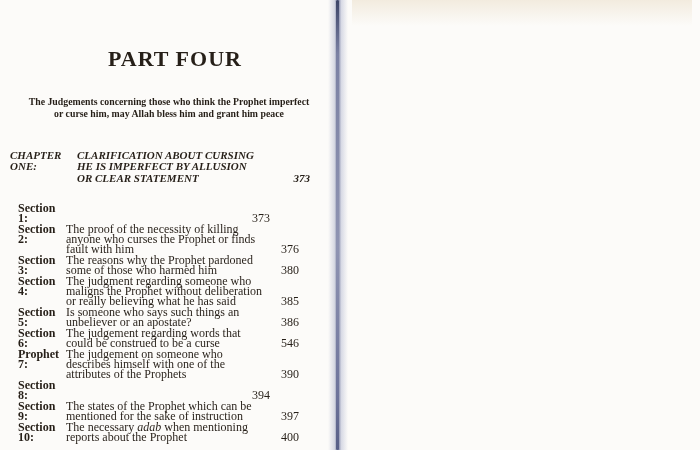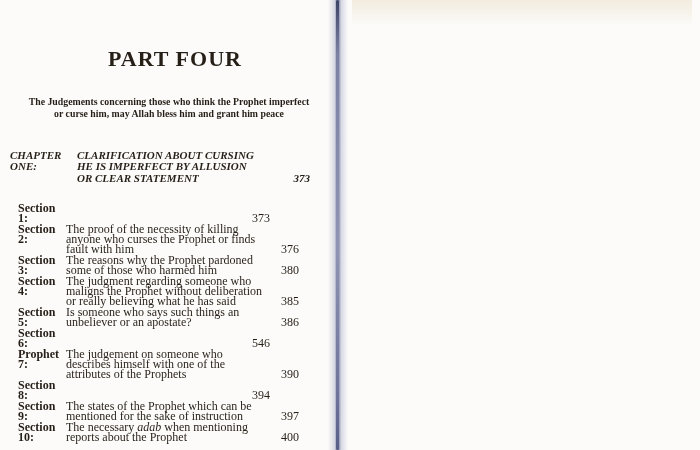--- a/index.html
+++ b/index.html
@@ -88,20 +88,21 @@
         <span class="sec-text">The judgment regarding someone who maligns the Prophet without deliberation or really believing what he has said</span>
         <span class="sec-page">385</span>
       </div>
       <div class="sec-row">
         <span class="sec-label">Section 5:</span>
         <span class="sec-text">Is someone who says such things an unbeliever or an apostate?</span>
         <span class="sec-page">386</span>
       </div>
       <div class="sec-row">
         <span class="sec-label">Section 6:</span>
+        <span class="sec-text">The judgement regarding words that could be construed to be a curse</span>
         <span class="sec-page">546</span>
       </div>
       <div class="sec-row">
         <span class="sec-label">Prophet 7:</span>
         <span class="sec-text">The judgement on someone who describes himself with one of the attributes of the Prophets</span>
         <span class="sec-page">390</span>
       </div>
       <div class="sec-row">
         <span class="sec-label">Section 8:</span>
         <span class="sec-page">394</span>

